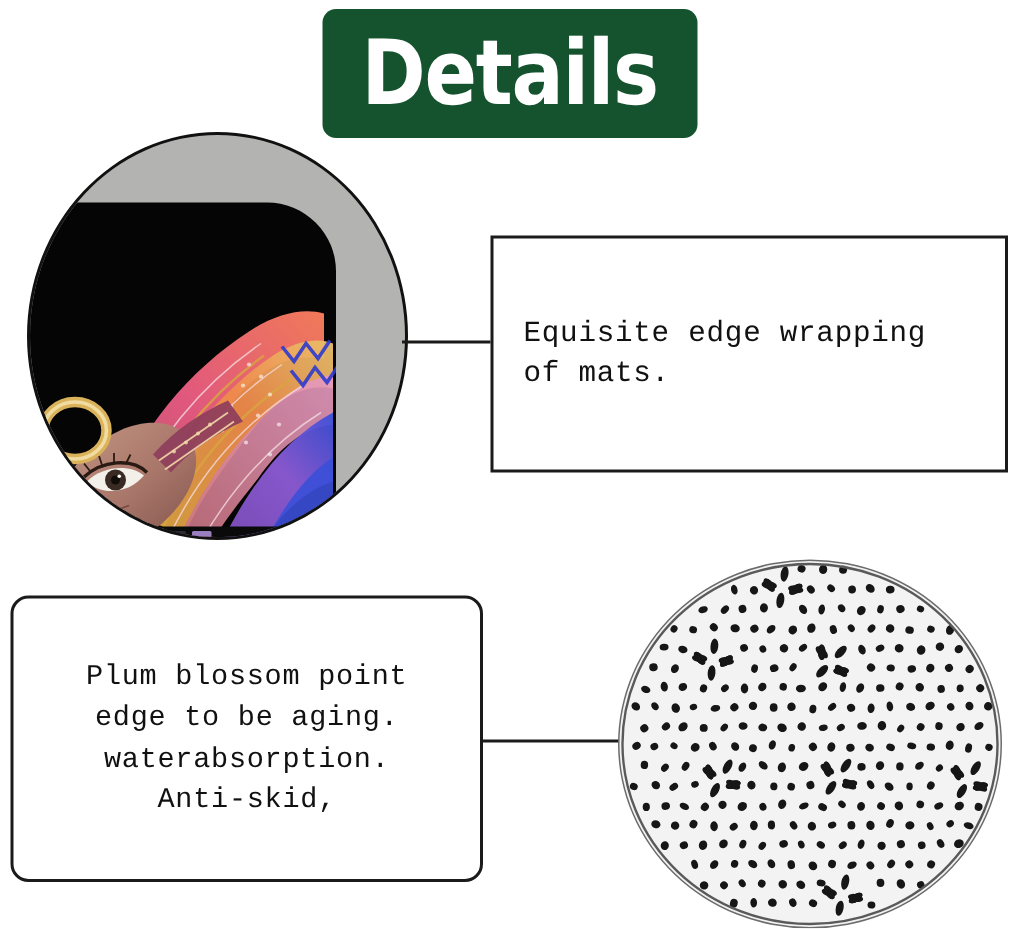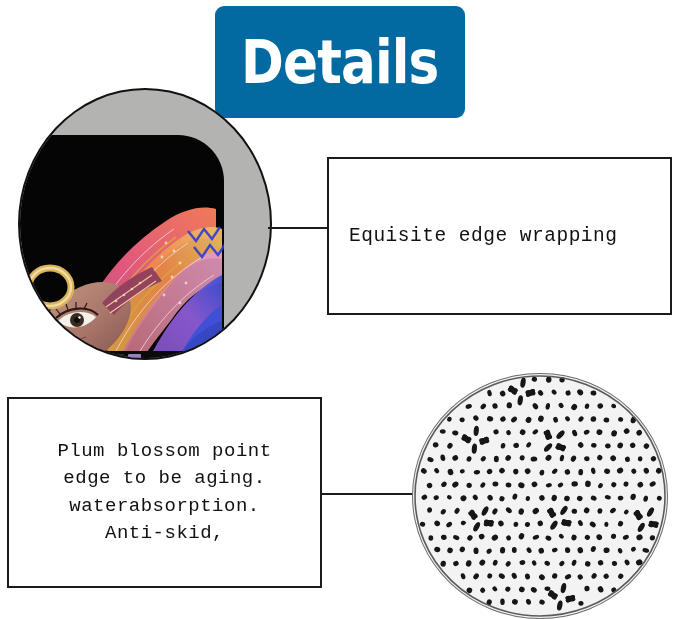--- a/index.html
+++ b/index.html
@@ -19,22 +19,22 @@
     background: #ffffff;
     overflow: hidden;
   }
 
   
   .title-badge {
     position: absolute;
     left: 215px;
     top: 6px;
     width: 250px;
-    height: 112px;
-    background: #0369a1;
+    height: 86px;
+    background: #14532d;
     border-radius: 9px;
     display: flex;
     align-items: center;
     justify-content: center;
   }
   .title-badge .title-text {
     color: #ffffff;
     font-family: "DejaVu Sans", "Liberation Sans", sans-serif;
     font-weight: 700;
     font-size: 60px;
@@ -125,20 +125,21 @@
     padding: 0 0 0 20px;
     text-align: left;
   }
   #callout-bottom {
     left: 7px;
     top: 397px;
     width: 315px;
     height: 191px;
     padding: 0 8px;
     text-align: center;
+    border-radius: 12px;
   }
   .callout .line {
     font-size: 19.5px;
     line-height: 27px;
     letter-spacing: 0.5px;
     white-space: pre;
   }
   #callout-bottom .line {
     font-size: 19px;
     line-height: 27.5px;
@@ -276,20 +277,21 @@
         <span class="strip-chip chip-d"></span>
         <span class="strip-chip chip-e"></span>
       </div>
     </div>
   </div>
 
   <div class="connector" id="connector-top"></div>
 
   <div class="callout" id="callout-edge">
     <div class="line">Equisite edge wrapping</div>
+    <div class="line">of mats.</div>
   </div>
 
   <div class="callout" id="callout-bottom">
     <div class="line">Plum blossom point</div>
     <div class="line">edge to be aging.</div>
     <div class="line">waterabsorption.</div>
     <div class="line">Anti-skid,</div>
   </div>
 
   <div class="connector" id="connector-bottom"></div>

